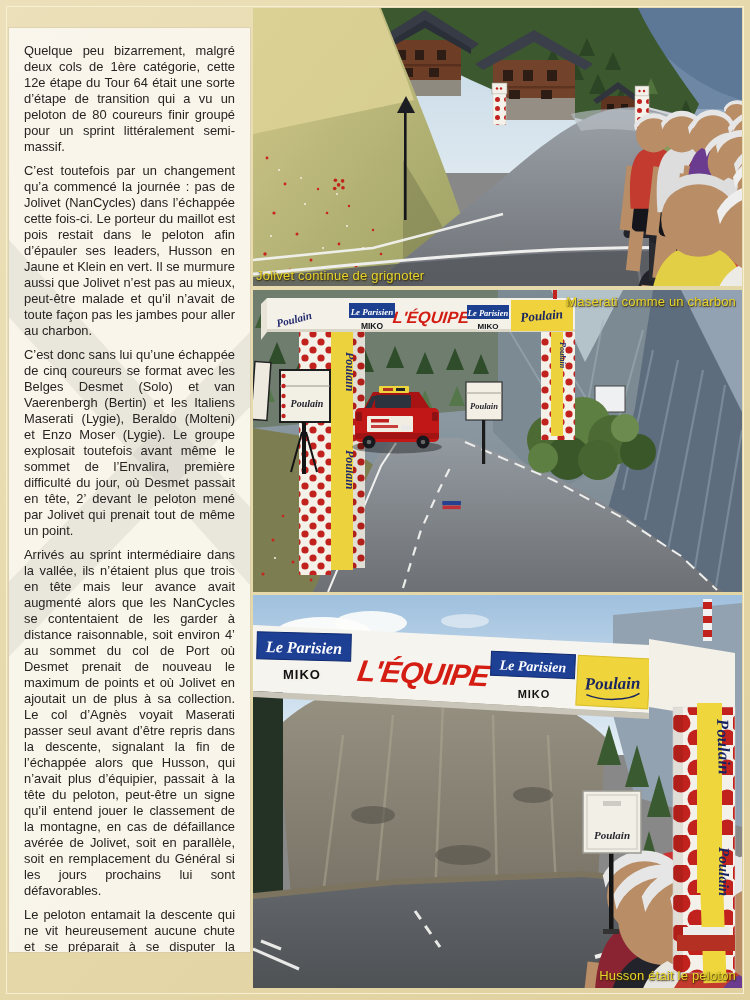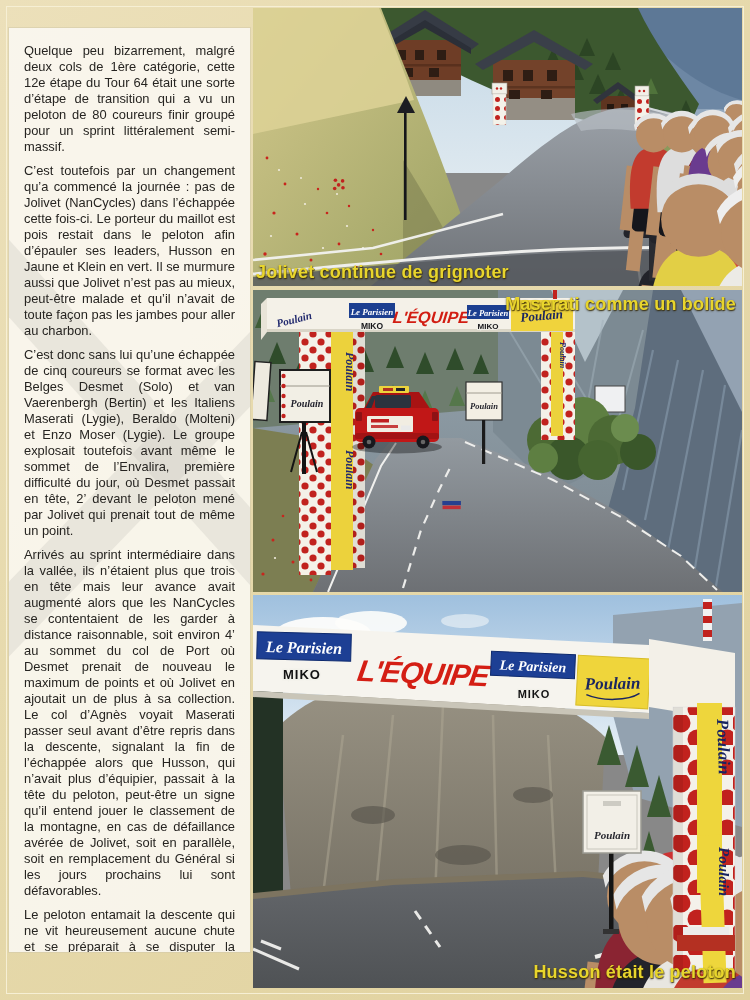--- a/index.html
+++ b/index.html
@@ -13,21 +13,21 @@
   .wm1{top:380px;transform:rotate(48deg);}
   .wm2{top:420px;transform:rotate(-46deg);}
   .article-text{position:relative;padding:7px 7px 0 7px;color:#262421;font-size:12.9px;line-height:16px;text-align:justify;}
   .article-text p{margin:8px;}
   
   .shot{position:absolute;left:253px;width:489px;margin:0;padding:0;overflow:hidden;background:#888;}
   .shot svg{display:block;width:100%;height:100%;}
   .shot1{top:8px;height:278px;}
   .shot2{top:290px;height:302px;}
   .shot3{top:595px;height:393px;}
-  .cap{position:absolute;font-weight:700;font-size:18px;color:var(--caption_yellow,#e8d52c);
+  .cap{position:absolute;font-weight:400;font-size:13px;color:var(--caption_yellow,#e8d52c);
        text-shadow:0 1px 2px rgba(40,30,0,.85),1px 1px 0 rgba(70,50,0,.5);letter-spacing:.2px;white-space:nowrap;}
   .cap-bl{left:3px;bottom:3px;}
   .cap-tr{top:4px;right:6px;}
   .cap-br{bottom:5px;right:6px;}
   text{font-family:"Liberation Sans",sans-serif;}
   .script{font-family:"Liberation Serif",serif;font-style:italic;font-weight:700;}
 </style>
 </head>
 <body>
 
@@ -523,21 +523,21 @@
     <circle cx="70" cy="56" r="6.5" fill="#17181d"></circle>
         <circle cx="70" cy="56" r="2.3" fill="#666"></circle>
   </g>
 
   <g transform="translate(173,186) scale(2.55)">
     <use href="#cy2" style="--j:#eceaf0;--h:#e8e6ea"></use>
     <rect x="6.4" y="9.8" width="7.3" height="1.6" fill="#27408f"></rect>
     <rect x="6.5" y="11.6" width="7.1" height="1.4" fill="#c03038"></rect>
   </g>
 </svg>
-<figcaption class="cap cap-tr">Maserati comme un bolide</figcaption>
+<figcaption class="cap cap-tr">Maserati comme un charbon</figcaption>
 </figure>
 
 <figure class="shot shot3">
 <svg viewBox="0 0 489 393" preserveAspectRatio="none">
   <defs>
     <linearGradient id="s3sky" x1="0" y1="0" x2="0" y2="1">
           <stop offset="0" stop-color="#9fc0de"></stop>
           <stop offset="1" stop-color="#e6eff6"></stop>
         </linearGradient>
     <linearGradient id="s3cliff" x1="0" y1="0" x2="0" y2="1">

